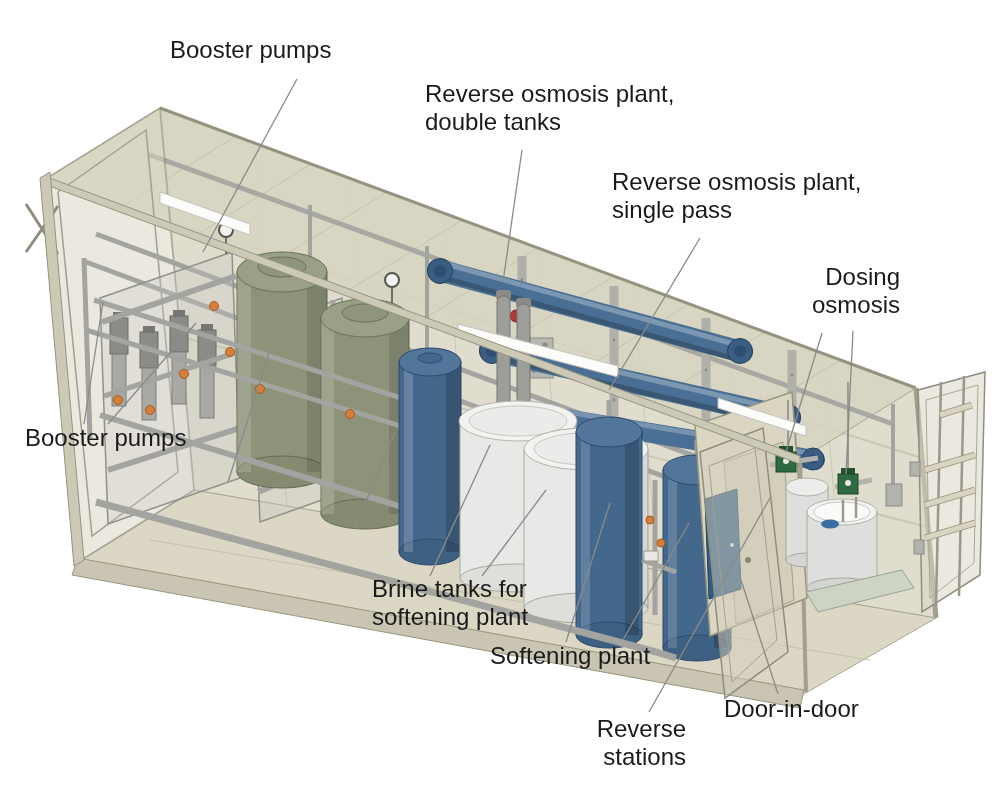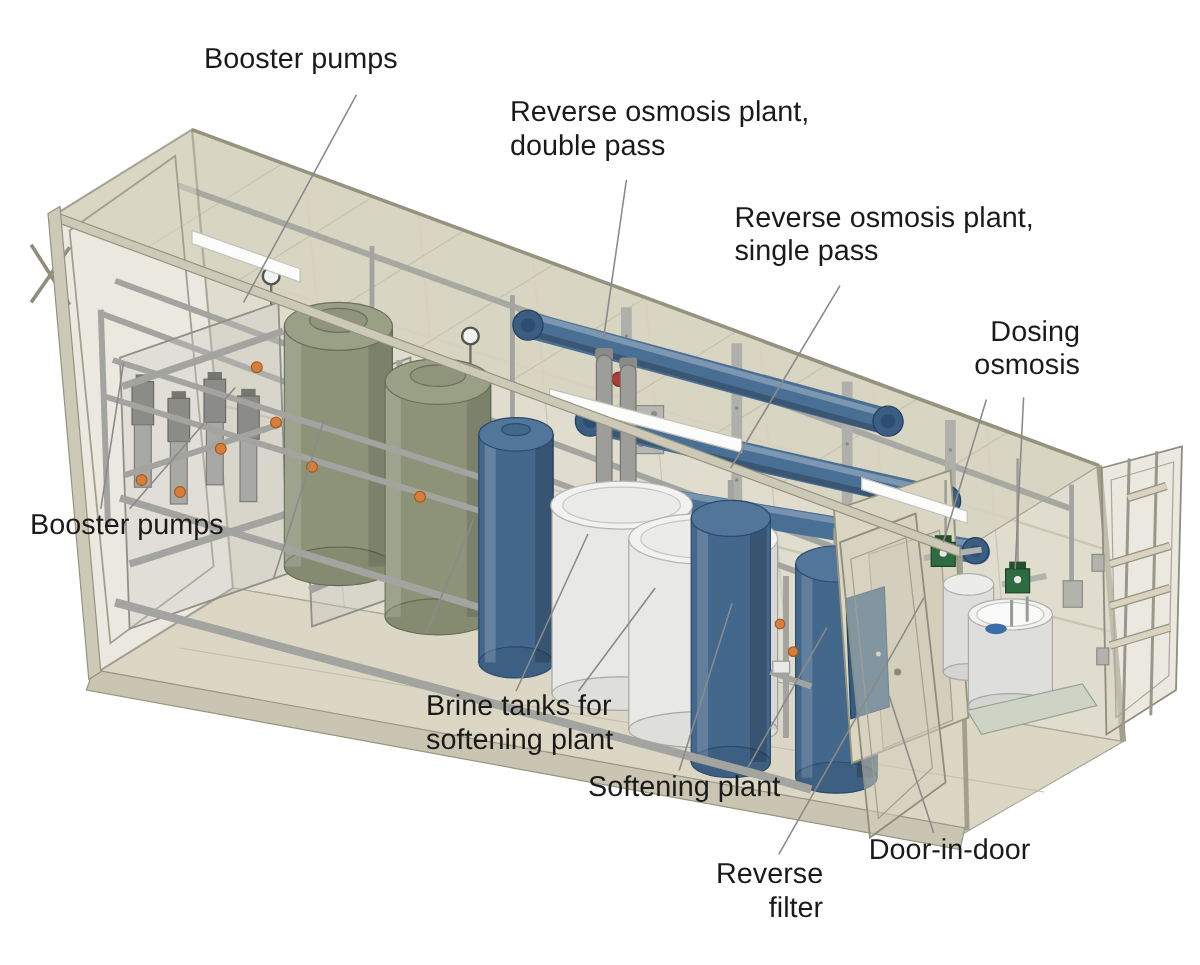--- a/index.html
+++ b/index.html
@@ -410,50 +410,50 @@
     <line class="leader" x1="778" y1="694" x2="741" y2="580"></line>
   </g>
 </svg>
 
 <div class="lbl" style="left:170px;top:36px">
       <span>Booster pumps</span>
     </div>
 
 <div class="lbl" style="left:425px;top:80px">
       <span>Reverse osmosis plant,</span>
-      <span>double pass</span>
+      <span>double tanks</span>
     </div>
 
 <div class="lbl" style="left:612px;top:168px">
       <span>Reverse osmosis plant,</span>
       <span>single pass</span>
     </div>
 
 <div class="lbl center" style="left:786px;top:263px;width:114px">
       <span>Dosing</span>
       <span>osmosis</span>
     </div>
 
 <div class="lbl" style="left:25px;top:424px">
       <span>Booster pumps</span>
     </div>
 
 
 
-<div class="lbl" style="left:355px;top:575px">
+<div class="lbl" style="left:372px;top:575px">
       <span>Brine tanks for</span>
       <span>softening plant</span>
     </div>
 
 <div class="lbl" style="left:490px;top:642px">
       <span>Softening plant</span>
     </div>
 
 <div class="lbl center" style="left:582px;top:715px;width:104px">
       <span>Reverse</span>
-      <span>filter</span>
+      <span>stations</span>
     </div>
 
 <div class="lbl" style="left:724px;top:695px">
       <span>Door-in-door</span>
     </div>
 
 </div>
 
 </body></html>

